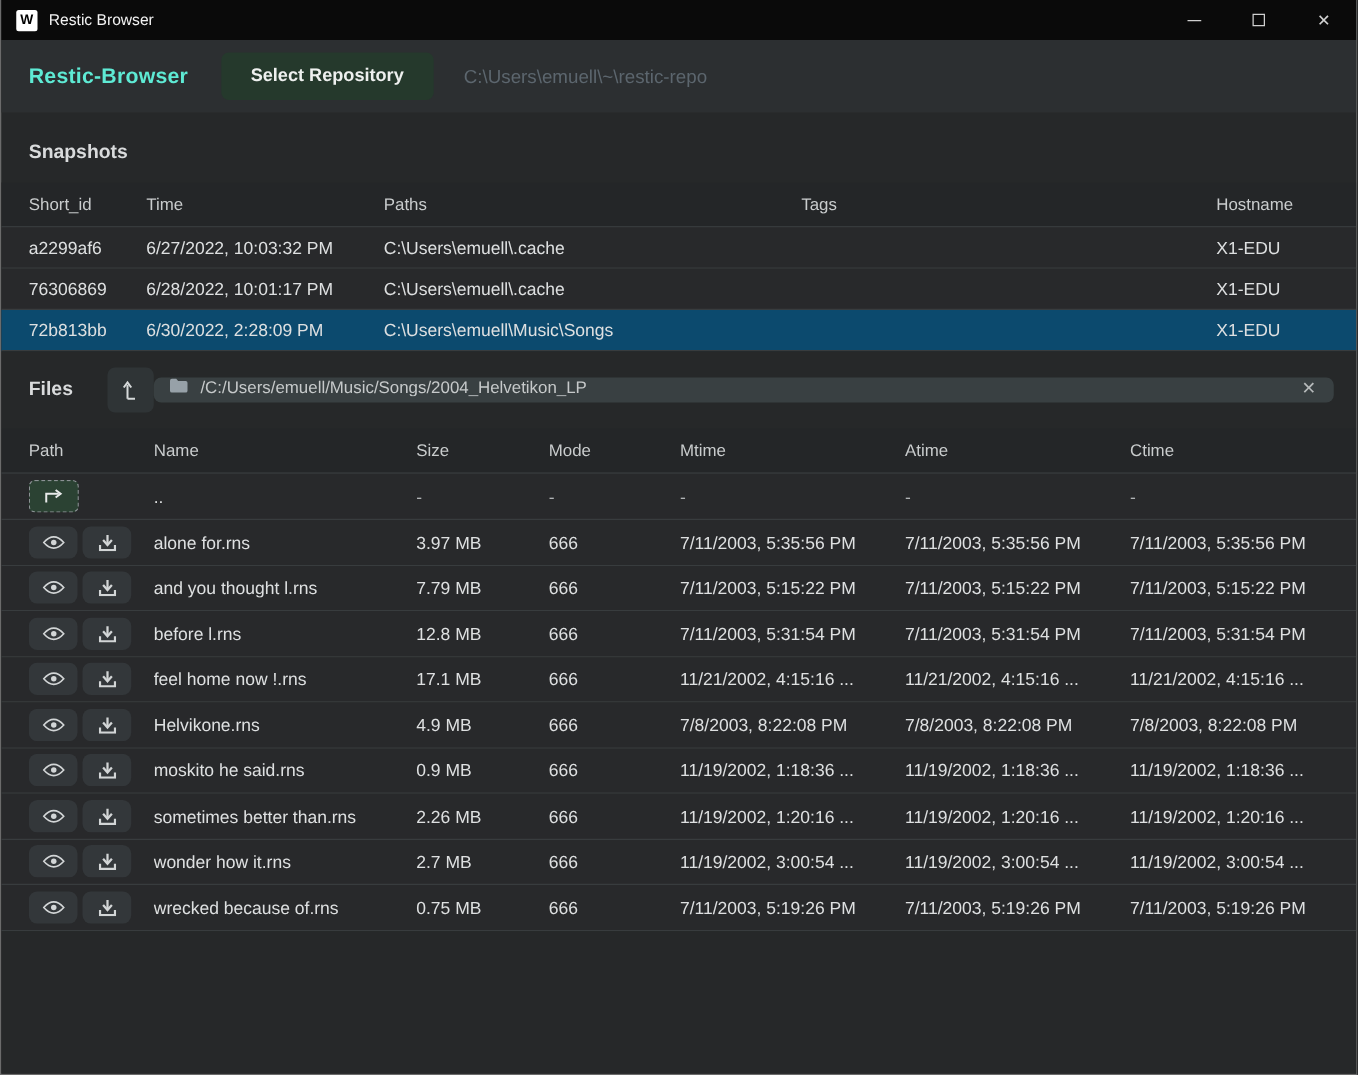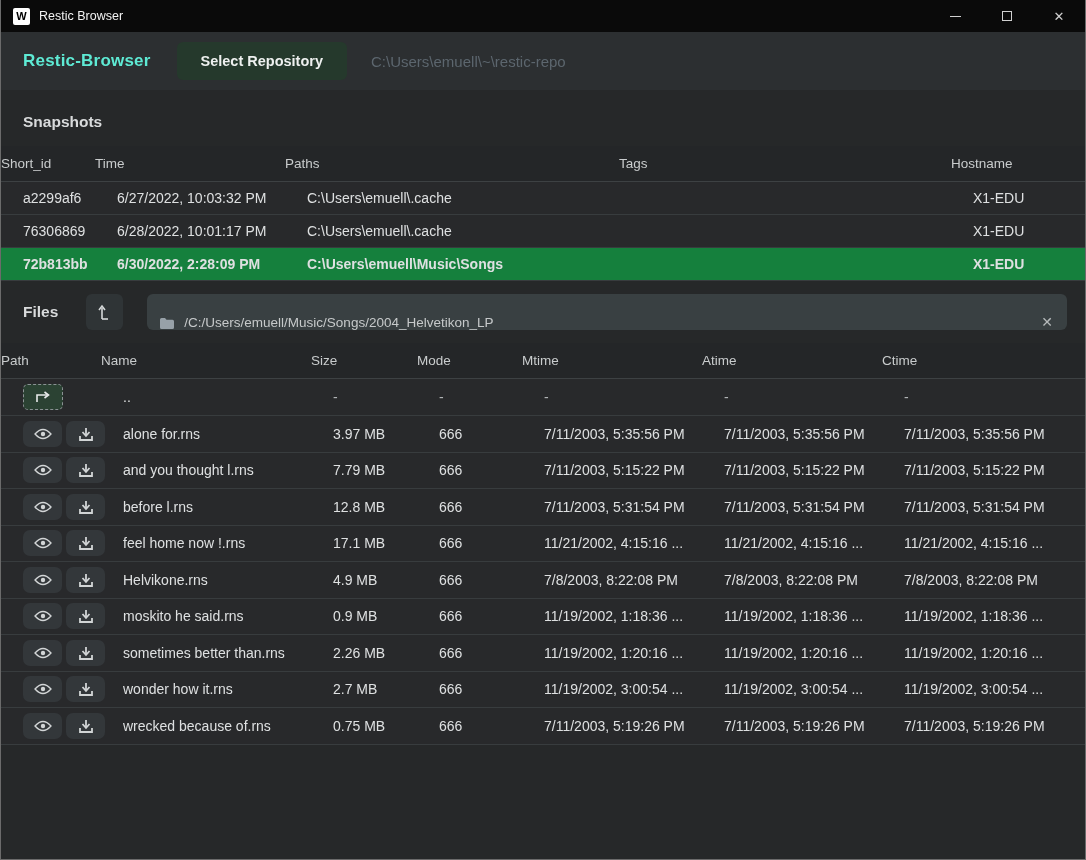--- a/index.html
+++ b/index.html
@@ -45,46 +45,46 @@
   }
   .repo-path{ margin-left:24px; color:#5c666e; font-size:15px; }
 
   
   .section-title{ font-size:15.5px; font-weight:bold; color:#d9dbdc; }
   .snap-title-band{ padding:23px 22px 15px; }
 
   
   .thead{
     height:36px; background:#242628; display:grid; align-items:center;
-    color:#c9cccd; font-size:13.5px;
+    padding-left:22px; color:#c9cccd; font-size:13.5px;
     border-bottom:1px solid #3d4143;
   }
   .row{
     display:grid; align-items:center; padding-left:22px;
     color:#dee0e1; font-size:14px; border-bottom:1px solid #383c3e;
     background:#28292b;
   }
   .snap-grid{ grid-template-columns:94px 190px 334px 332px 1fr; }
   .file-grid{ grid-template-columns:100px 210px 106px 105px 180px 180px 1fr; }
   .snap-row{ height:33px; cursor:default; }
-  .snap-row.selected{ background:#15803d;font-weight:bold; }
+  .snap-row.selected{ background:#0c4a6e; }
   .c{ overflow:hidden; white-space:nowrap; text-overflow:ellipsis; padding-right:10px; }
 
   
   .files-band{
     height:62px; display:flex; align-items:center; padding:0 18px 0 22px; background:#262829;
   }
   .files-band .section-title{ flex:0 0 auto; }
   .uplevel-btn{
     margin-left:28px; width:37px; height:36px; background:#2f3436; border:none; border-radius:6px;
     display:flex; align-items:center; justify-content:center; cursor:pointer; flex:0 0 auto;
   }
   .breadcrumb{
-    margin-left:24px; flex:1 1 auto; height:36px; background:#394042; border-radius:6px;
-    display:flex; align-items:flex-end; padding:0 12px; min-width:0;
+    margin-left:0; flex:1 1 auto; height:20px; background:#394042; border-radius:6px;
+    display:flex; align-items:flex-start; padding:0 12px; min-width:0;
   }
   .breadcrumb .path-text{
     color:#c6c9ca; font-size:13.5px; margin-left:9px; flex:1 1 auto;
     overflow:hidden; white-space:nowrap; text-overflow:ellipsis;
   }
   .clear-btn{
     background:none; border:none; color:#b6babb; font-size:14px; cursor:pointer; padding:0 2px;
   }
 
   

